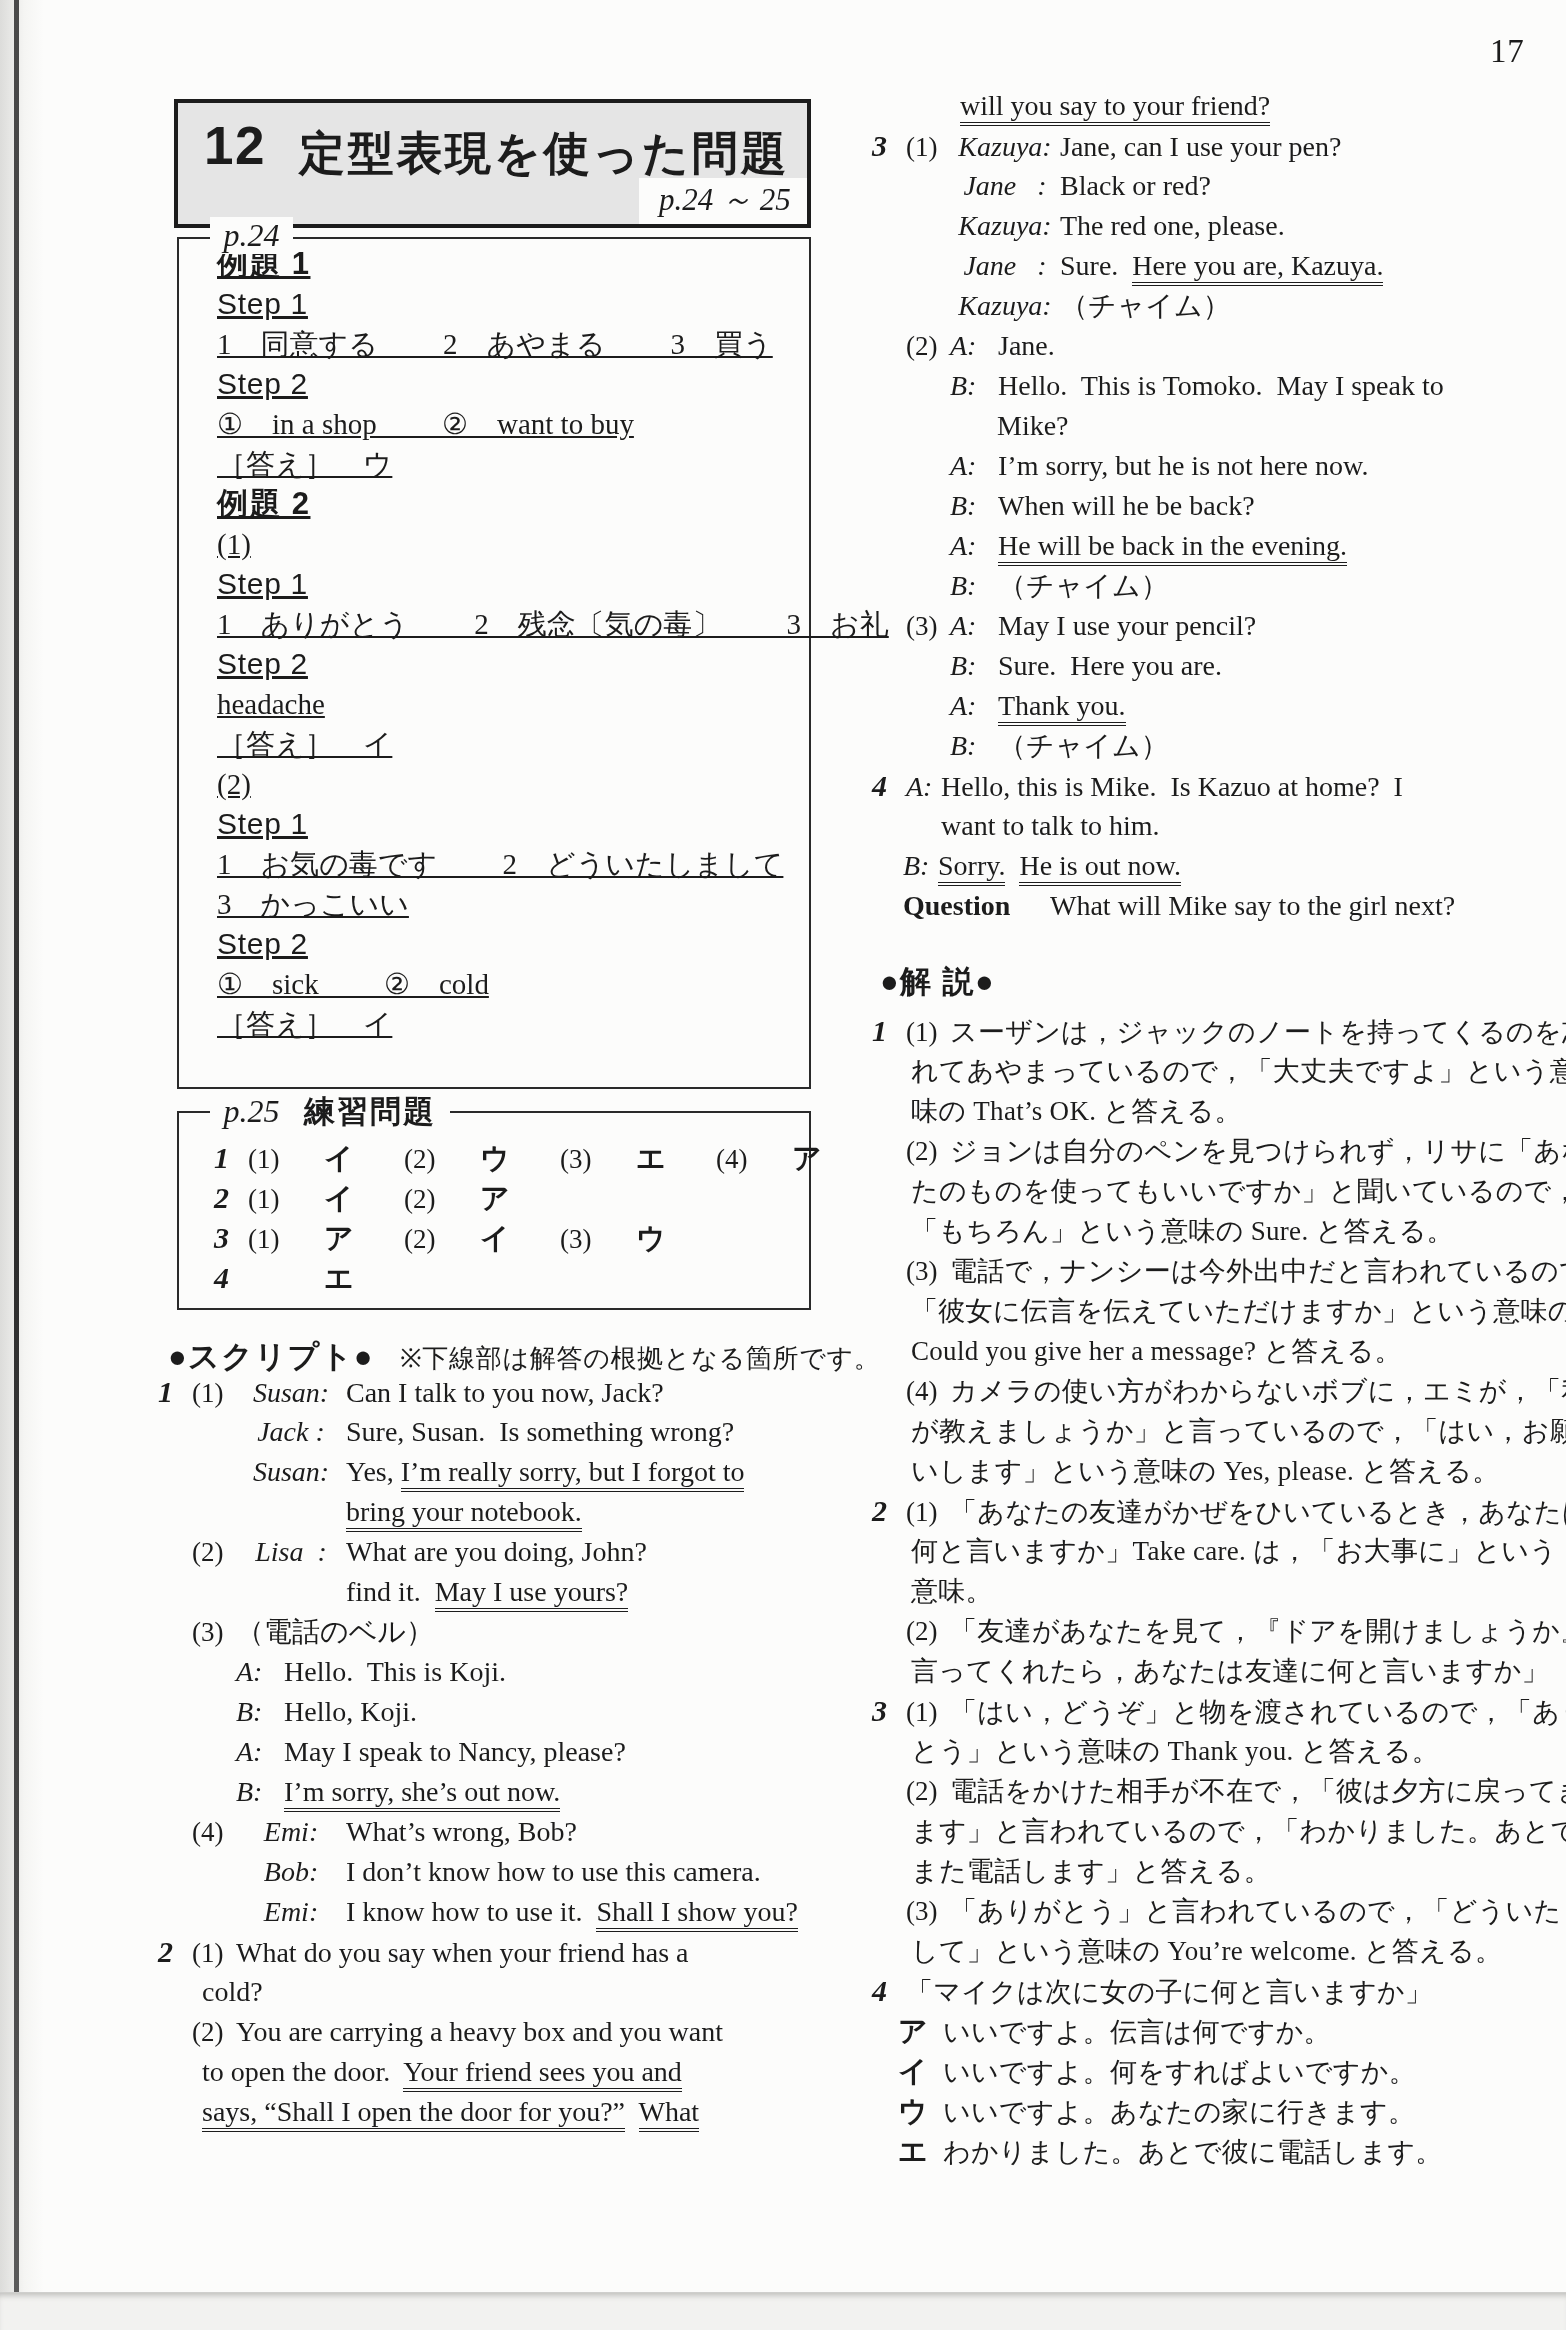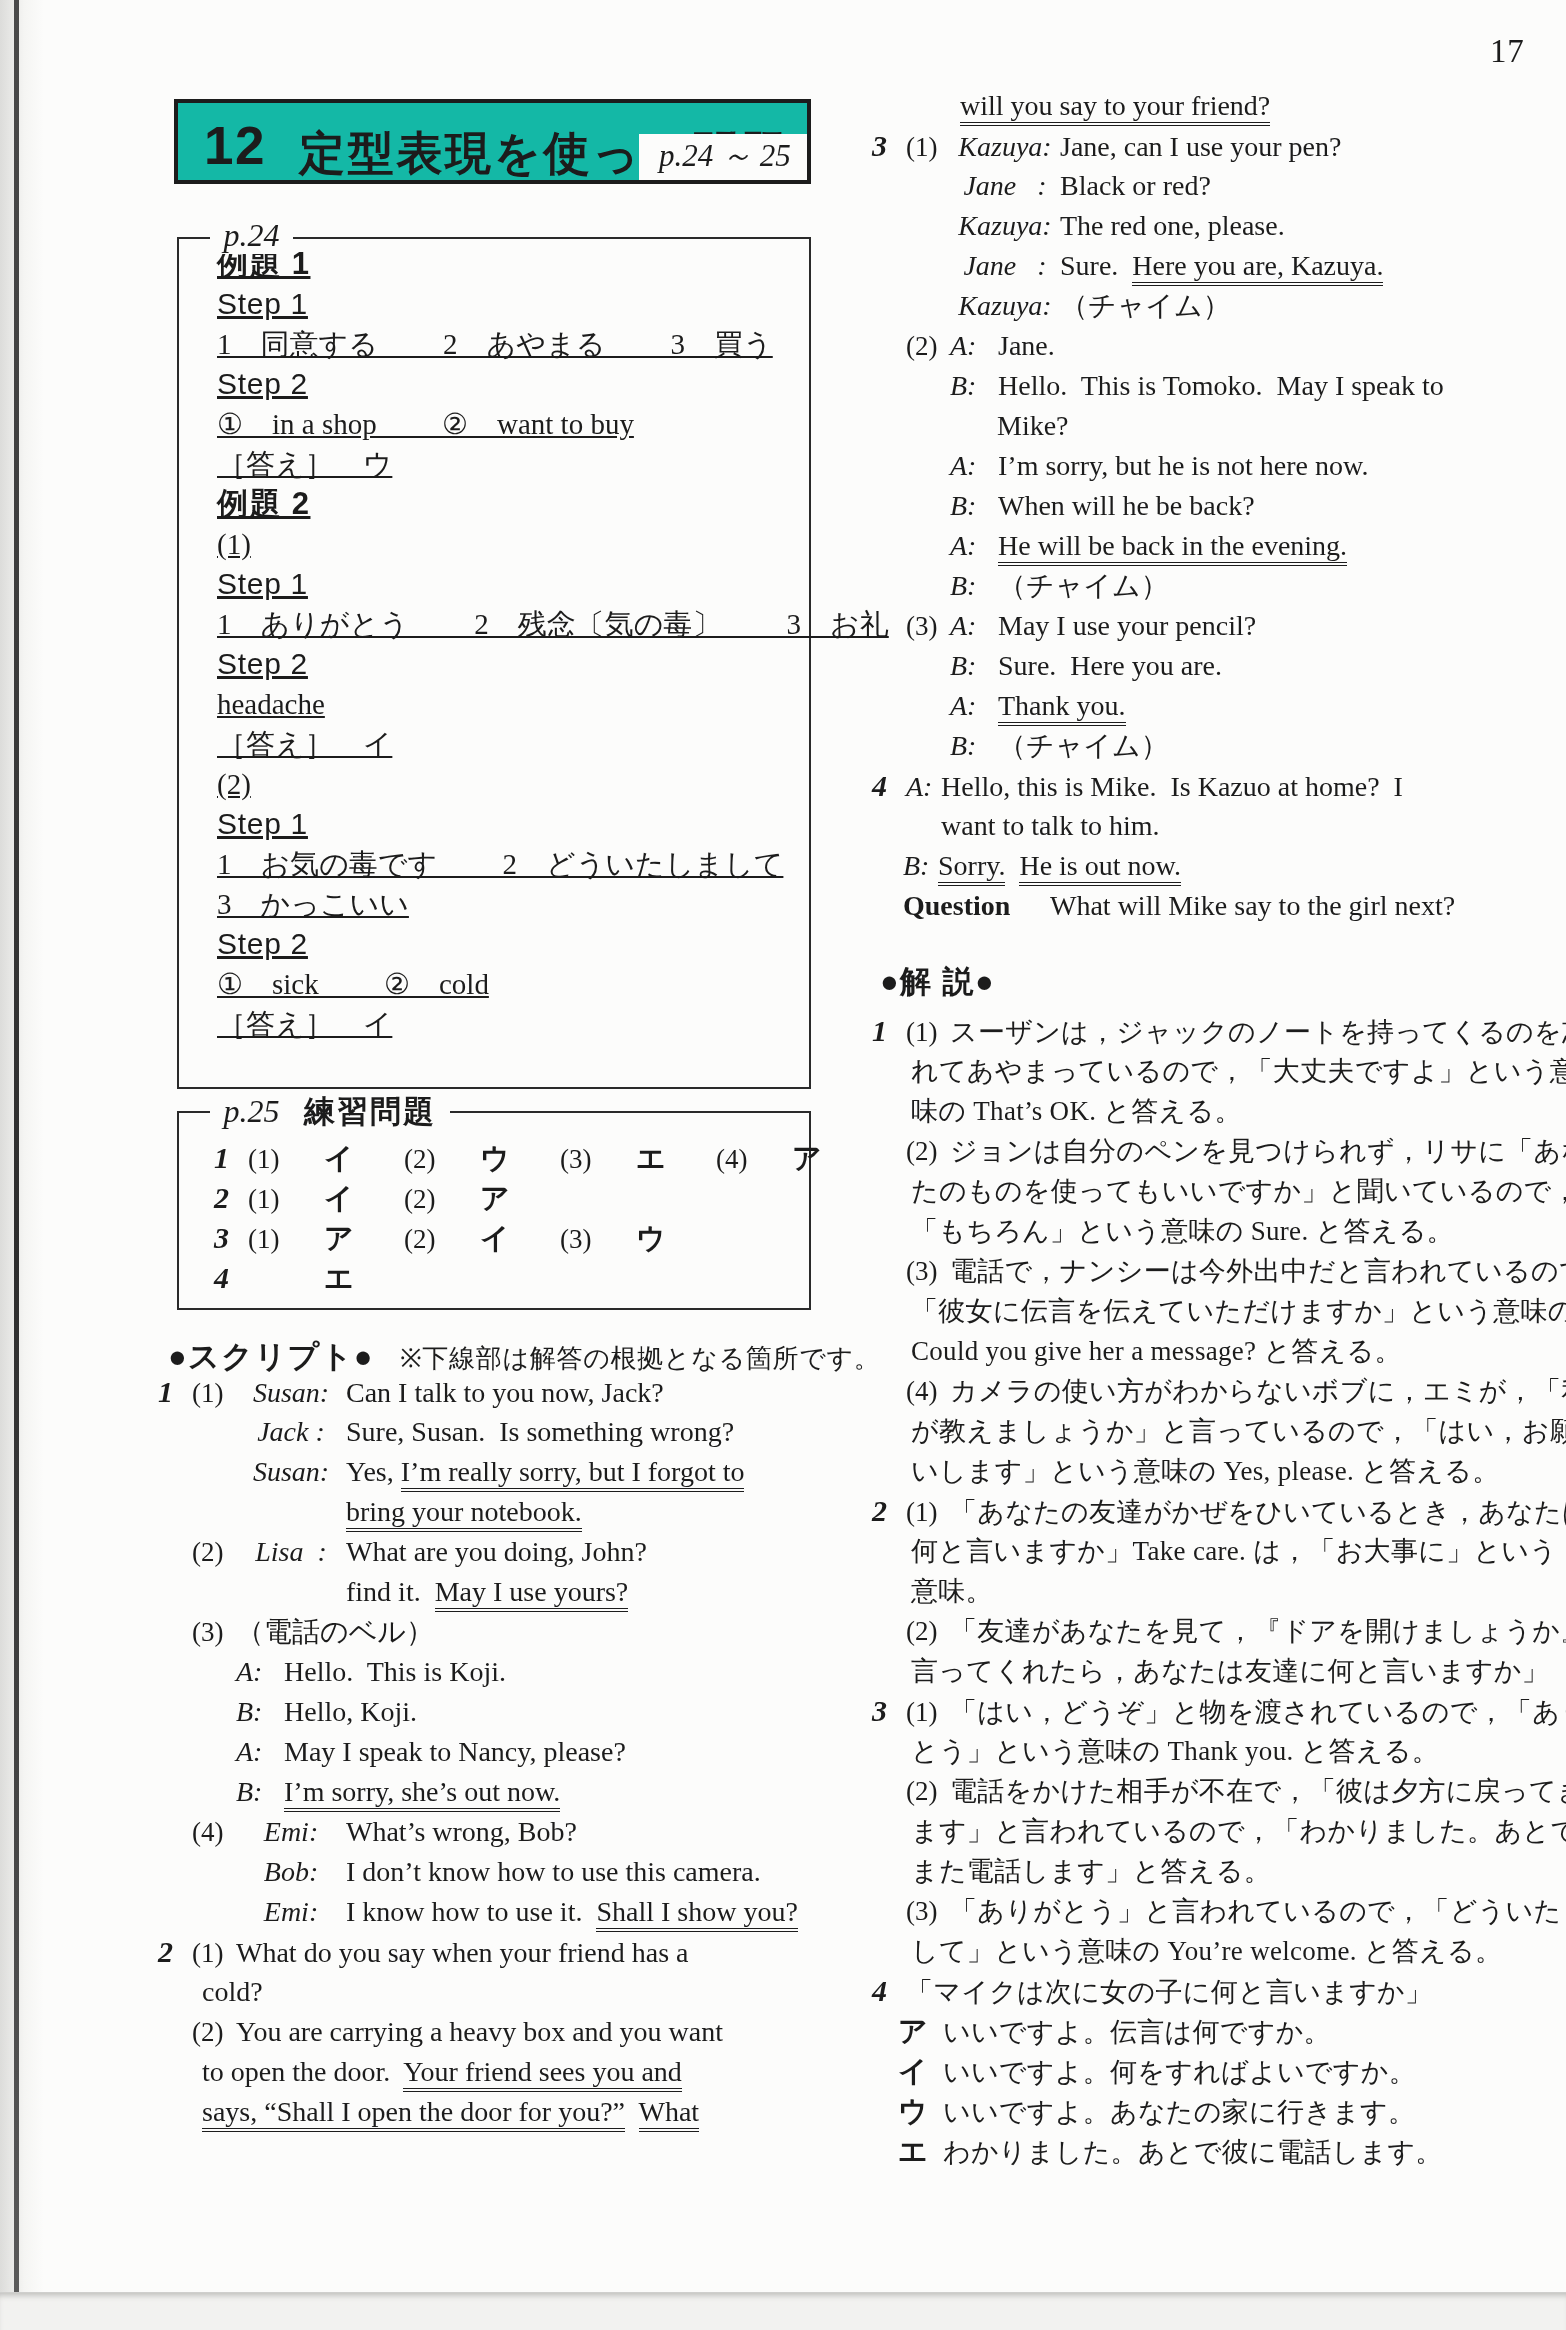--- a/index.html
+++ b/index.html
@@ -8,22 +8,22 @@
   
   .spine{position:absolute;left:0;top:0;width:44px;height:2294px;
          background:linear-gradient(to right,#dcdcda,#f5f5f3 55%,#fcfcfb);}
   .spine::after{content:"";position:absolute;left:14.3px;top:0;width:4.8px;height:100%;
          background:linear-gradient(#4a4a4a,#2d2d2d 55%,#5a5a5a);}
   .page-bottom{position:absolute;left:0;top:2292px;width:1567px;height:38px;
          background:#f2f2f0;border-top:1.4px solid #cfcfcd;box-shadow:inset 0 5.4px 6.1px -3.4px #b9b9b7;}
   .pageno{position:absolute;left:1490px;top:33px;font-size:33px;letter-spacing:0.7px;}
 
   
-  .title-box{position:absolute;left:174px;top:99px;width:637px;height:85px;
-         background:#14b8a6;border:4.1px solid #1c1c1c;box-sizing:border-box;text-align:center;}
+  .title-box{position:absolute;left:174px;top:99px;width:637px;height:129px;
+         background:#e5e5e5;border:4.1px solid #1c1c1c;box-sizing:border-box;text-align:center;}
   .t-no{position:absolute;left:26px;top:12.3px;font-family:"Liberation Sans",sans-serif;
          font-weight:bold;font-size:53px;letter-spacing:1.4px;}
   .t-tx{position:absolute;left:121px;top:20.4px;font-family:"Liberation Sans",sans-serif;
          font-weight:bold;font-size:46px;letter-spacing:2.7px;}
   .t-pg{position:absolute;right:0;bottom:0;background:#fcfcfb;padding:1.4px 16.3px 2.7px 20.4px;
          font-style:italic;font-size:31px;}
 
   
   .abox{position:absolute;border:2.7px solid #2a2a2a;box-sizing:border-box;}
   #box24{left:177px;top:237px;width:634px;height:852px;}

